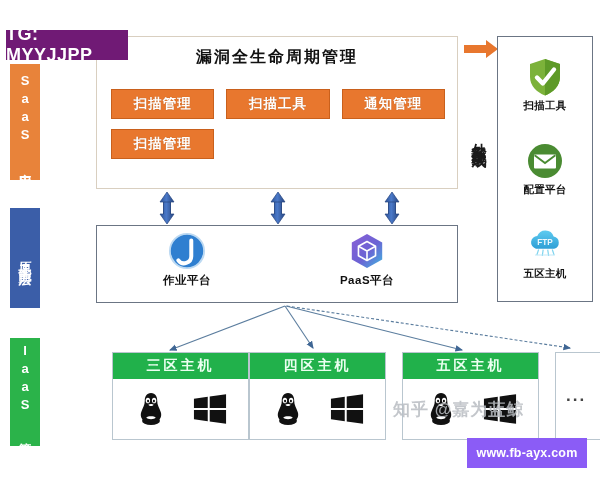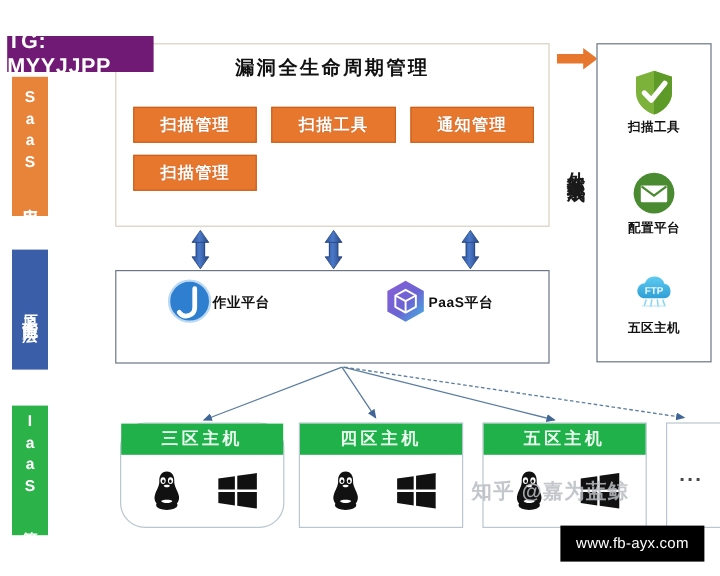--- a/index.html
+++ b/index.html
@@ -16,22 +16,22 @@
   .tg-tag{
     position:absolute;left:6px;top:6px;width:122px;height:30px;
     background:#701a75;color:#ffffff;
     font-size:18px;font-weight:bold;letter-spacing:.5px;
     display:flex;align-items:center;justify-content:center;margin-top:24px;
   }
 
   
   .url-banner{
     position:absolute;left:467px;top:438px;width:120px;height:30px;
-    background:#000000;color:#ffffff;
-    font-size:12.5px;font-weight:normal;letter-spacing:.2px;
+    background:#8b5cf6;color:#ffffff;
+    font-size:12.5px;font-weight:bold;letter-spacing:.2px;
     display:flex;align-items:center;justify-content:center;
   }
 
   
   .layer-label{
     position:absolute;width:30px;
     color:#ffffff;font-weight:bold;font-size:13px;
     display:flex;align-items:center;justify-content:center;
     writing-mode:vertical-rl;text-orientation:upright;
     letter-spacing:3px;line-height:1;
@@ -66,21 +66,21 @@
 
   
   .atom-panel{
     position:absolute;left:96px;top:225px;width:362px;height:78px;
     background:#ffffff;border:1.3px solid #6b7584;box-sizing:border-box;
   }
   .plat-row{
     position:absolute;left:0;top:6px;width:100%;height:100%;
     display:flex;align-items:flex-start;justify-content:space-around;
   }
-  .plat-item{width:96px;display:flex;align-items:center;}
+  .plat-item{width:96px;display:flex;flex-direction:column;align-items:center;}
   .plat-icon{width:38px;height:38px;display:block;}
   .plat-name{
     margin-top:3px;font-size:11.5px;font-weight:bold;color:#111111;
     letter-spacing:.5px;white-space:nowrap;
   }
 
   
   .ext-arrow{position:absolute;left:464px;top:40px;width:34px;height:18px;}
   .ext-vtext{
     position:absolute;left:466px;top:62px;width:22px;height:150px;
@@ -111,21 +111,21 @@
   .host-head{
     height:26px;background:#21b14b;color:#eafff0;
     font-size:14px;font-weight:bold;letter-spacing:3px;
     display:flex;align-items:center;justify-content:center;
   }
   .host-body{
     height:60px;display:flex;align-items:center;justify-content:space-around;
     padding:0 8px;box-sizing:border-box;
   }
   .os-ic{width:34px;height:34px;display:block;}
-  .host-a{left:100px;border-radius:21px;}
+  .host-a{left:112px;}
   .host-b{left:249px;text-align:right;}
   .host-c{left:402px;}
   .host-more{
     position:absolute;left:555px;top:352px;width:64px;height:88px;
     background:#ffffff;border:1px solid #b9c6cf;box-sizing:border-box;
     display:flex;align-items:center;justify-content:flex-start;
     padding-left:10px;
     color:#444;font-size:17px;font-weight:bold;letter-spacing:2px;
   }
 

